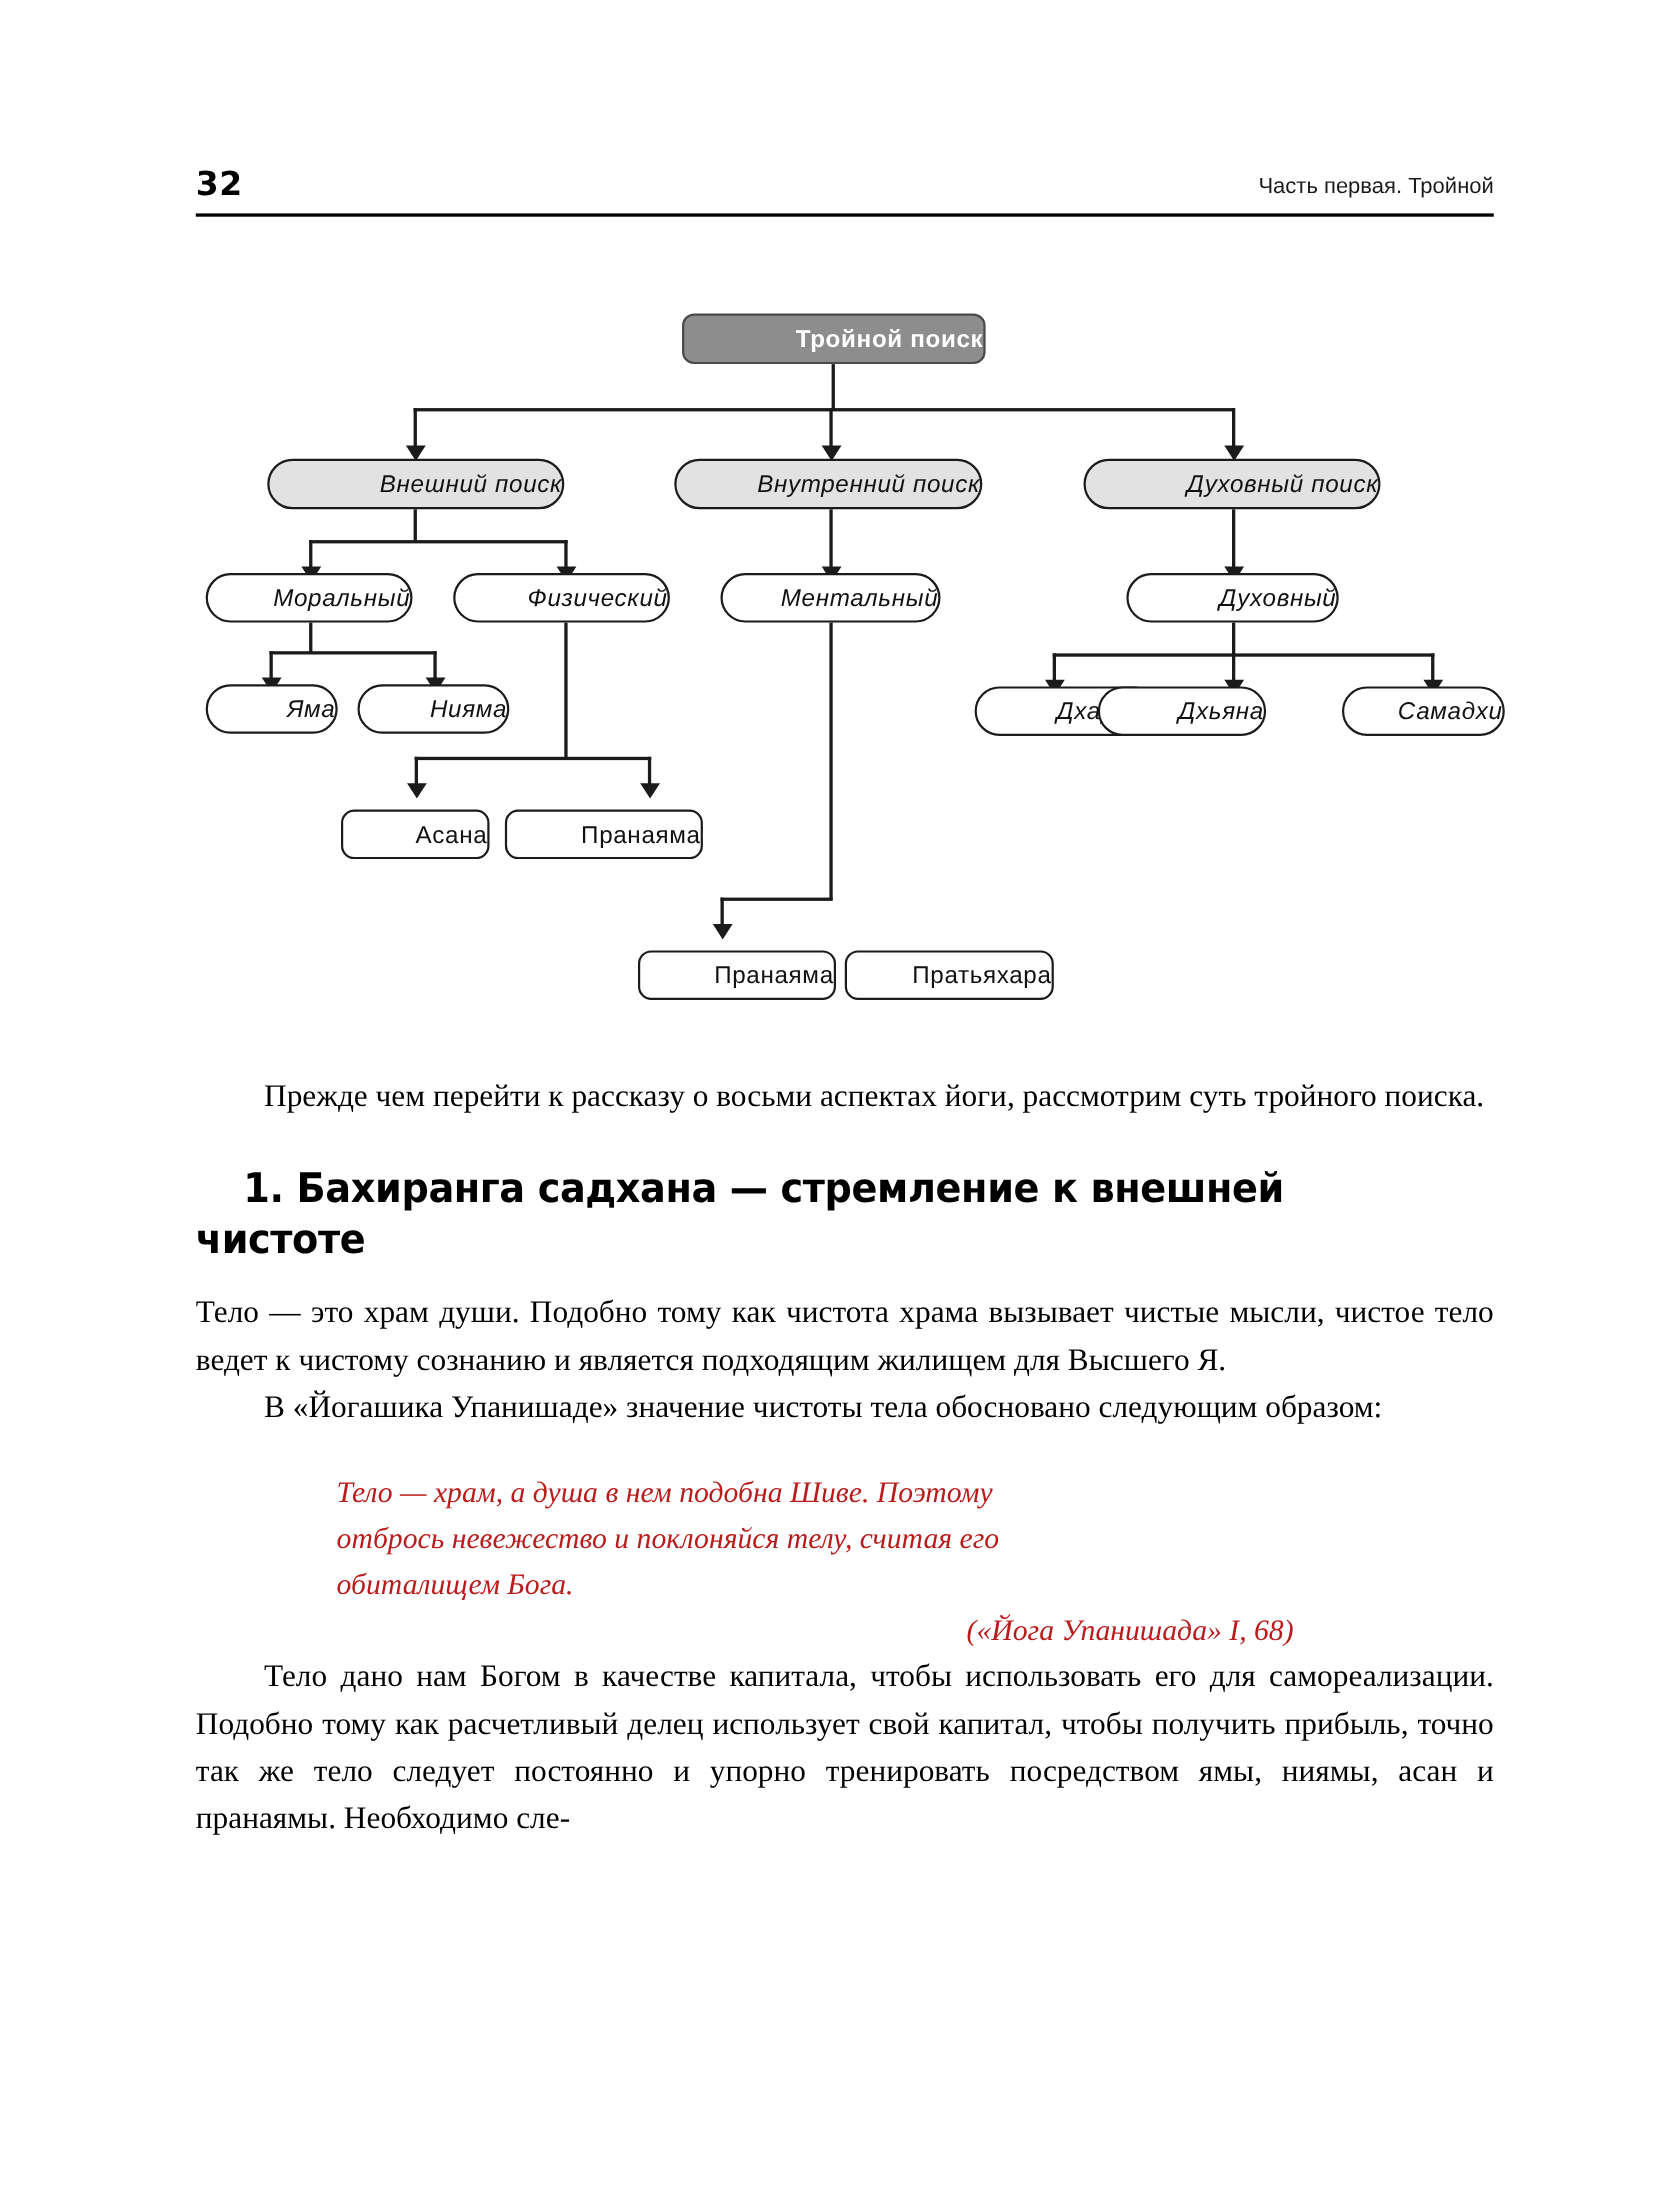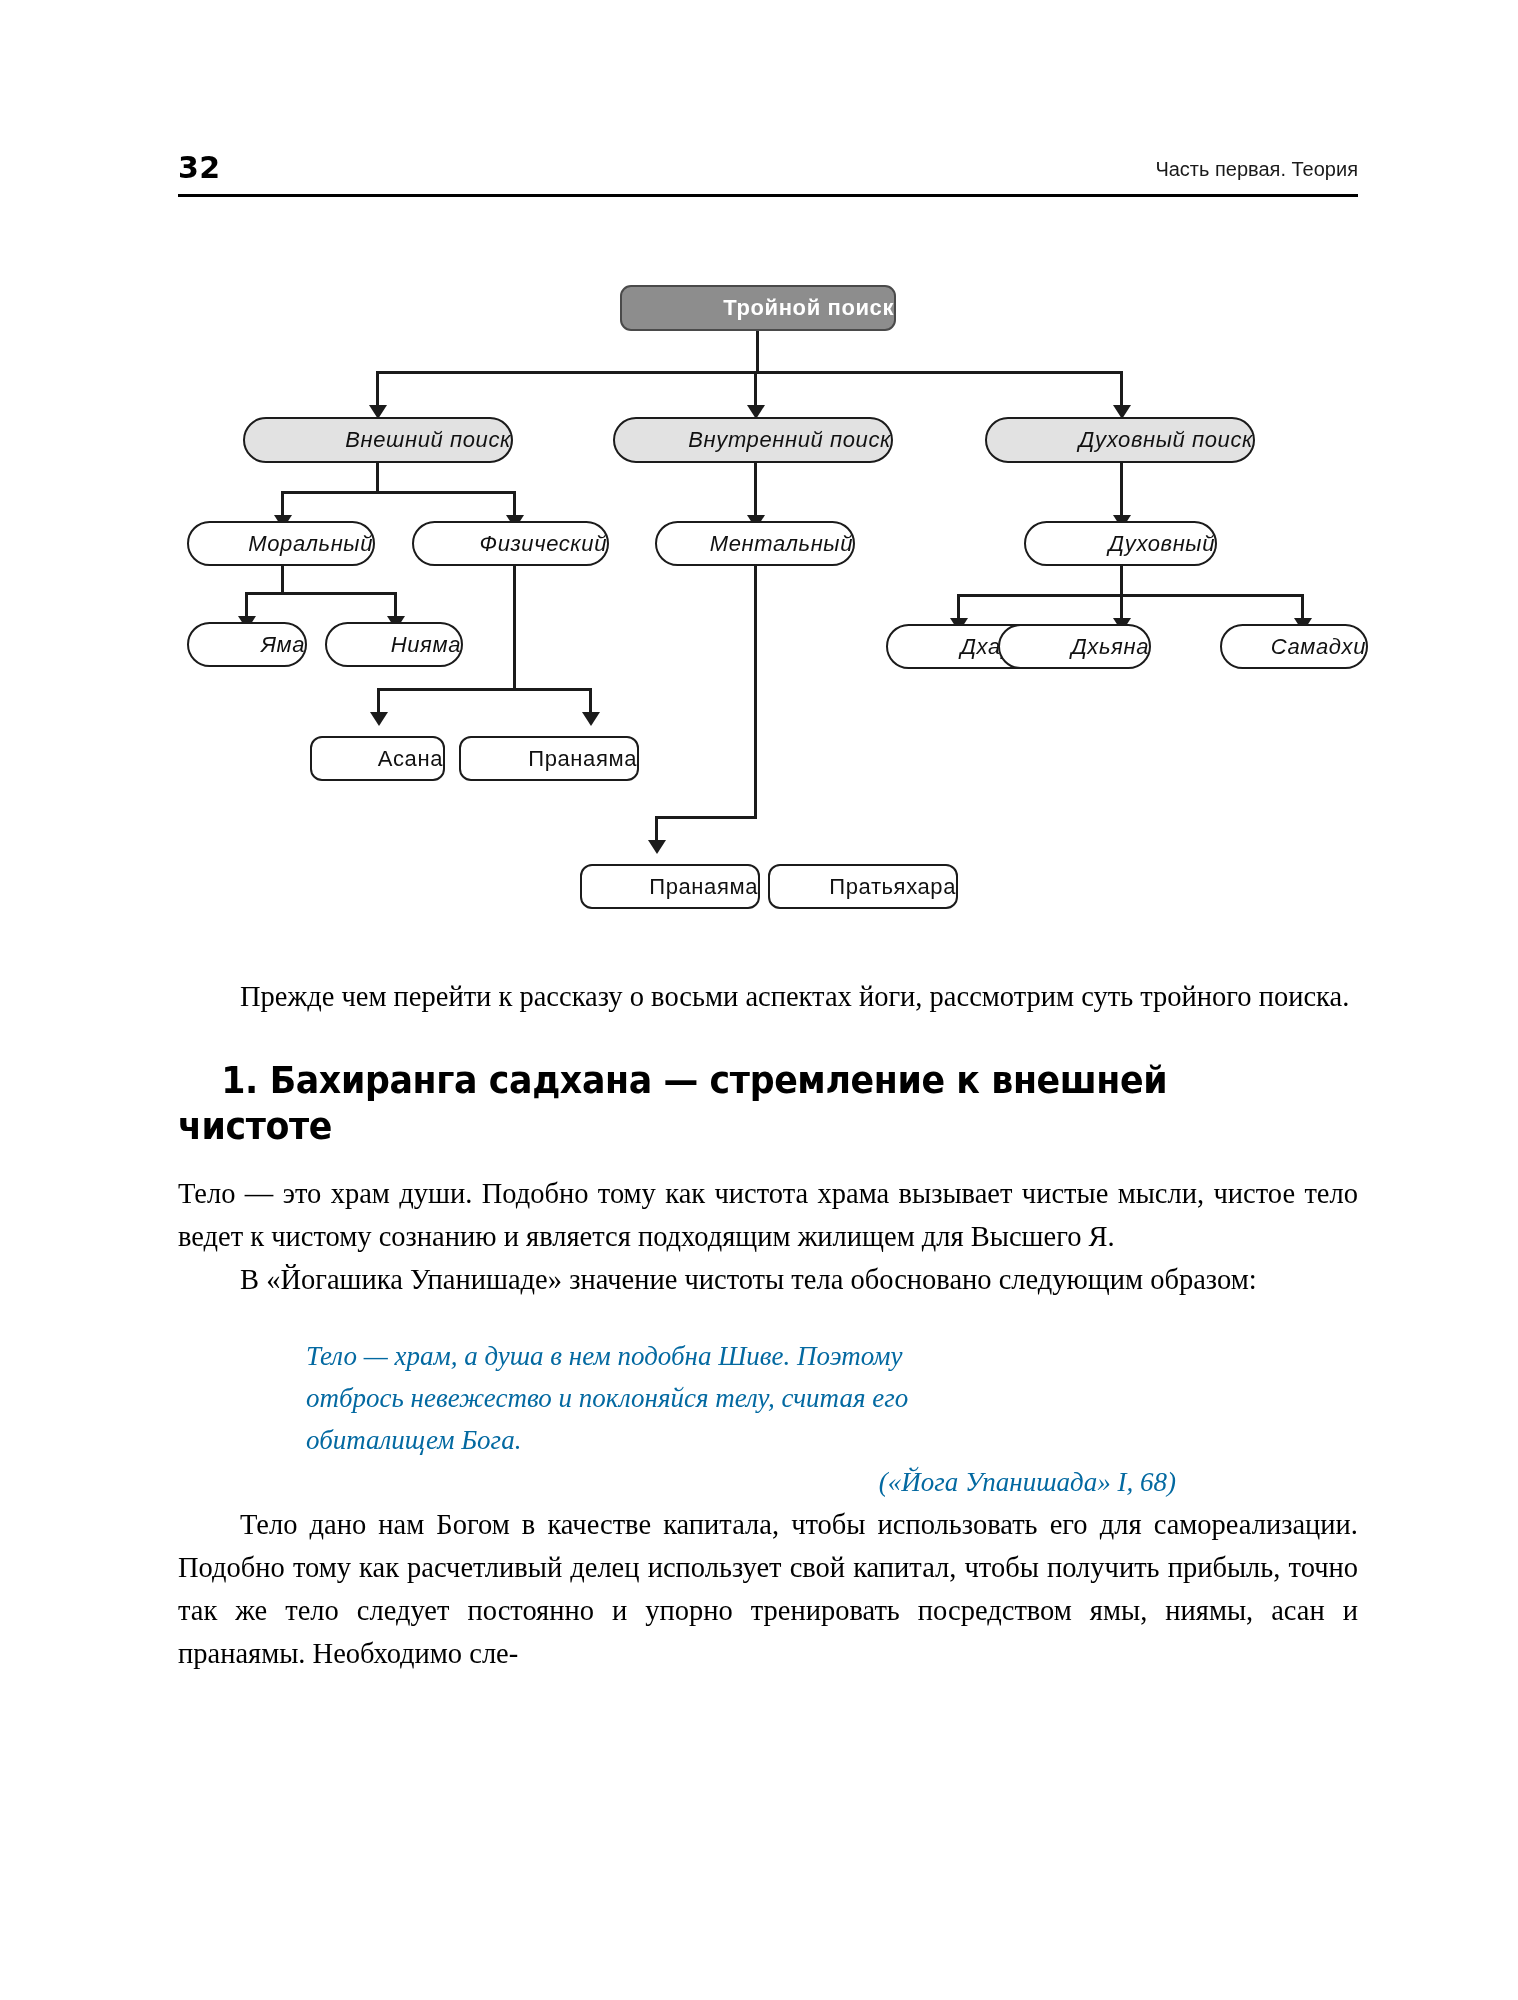--- a/index.html
+++ b/index.html
@@ -141,41 +141,41 @@
   .quote {
     margin: 34px 0 0 128px;
     width: 900px;
   }
   .quote p {
     margin: 0;
     font-family: "Liberation Serif", serif;
     font-style: italic;
     font-size: 27px;
     line-height: 42px;
-    color: #0369a1;
+    color: #b91c1c;
   }
   .quote-src {
     margin: 28px 0 0 0;
     text-align: right;
     font-family: "Liberation Serif", serif;
     font-style: italic;
     font-size: 27px;
     line-height: 40px;
     padding-right: 30px;
   }
   .gap-before { margin-top: 34px; }
 </style>
 </head>
 <body>
 
 <div class="page">
 
   <div class="runhead">
     <div class="runhead-page">32</div>
-    <div class="runhead-title">Часть первая. Теория</div>
+    <div class="runhead-title">Часть первая. Тройной</div>
     <div class="runhead-rule"></div>
   </div>
 
   <div class="diagram">
 
     <div class="node root" style="left:620px; top:30px; width:276px; height:46px;">
       <span>Тройной поиск</span>
     </div>
 
     <div class="ln v" style="left:756px; top:76px; height:42px;"></div>

